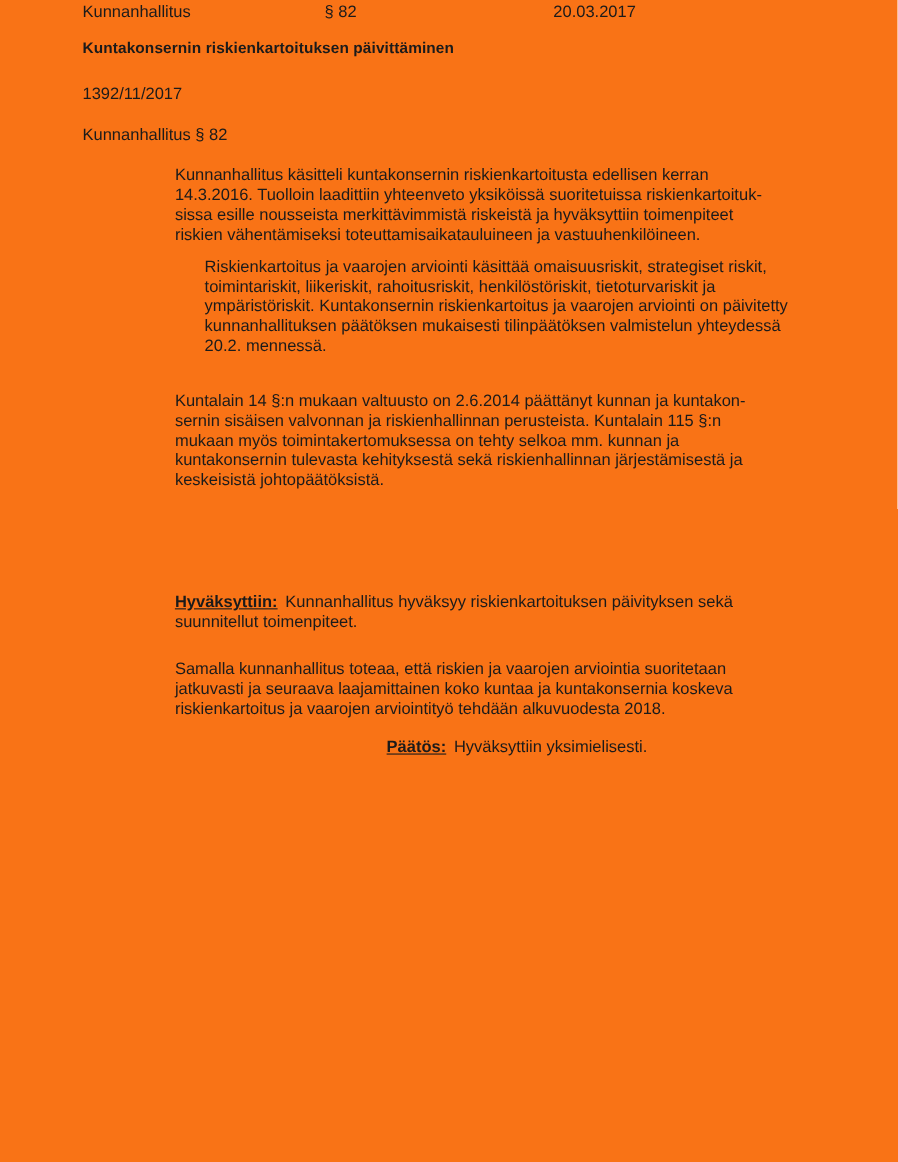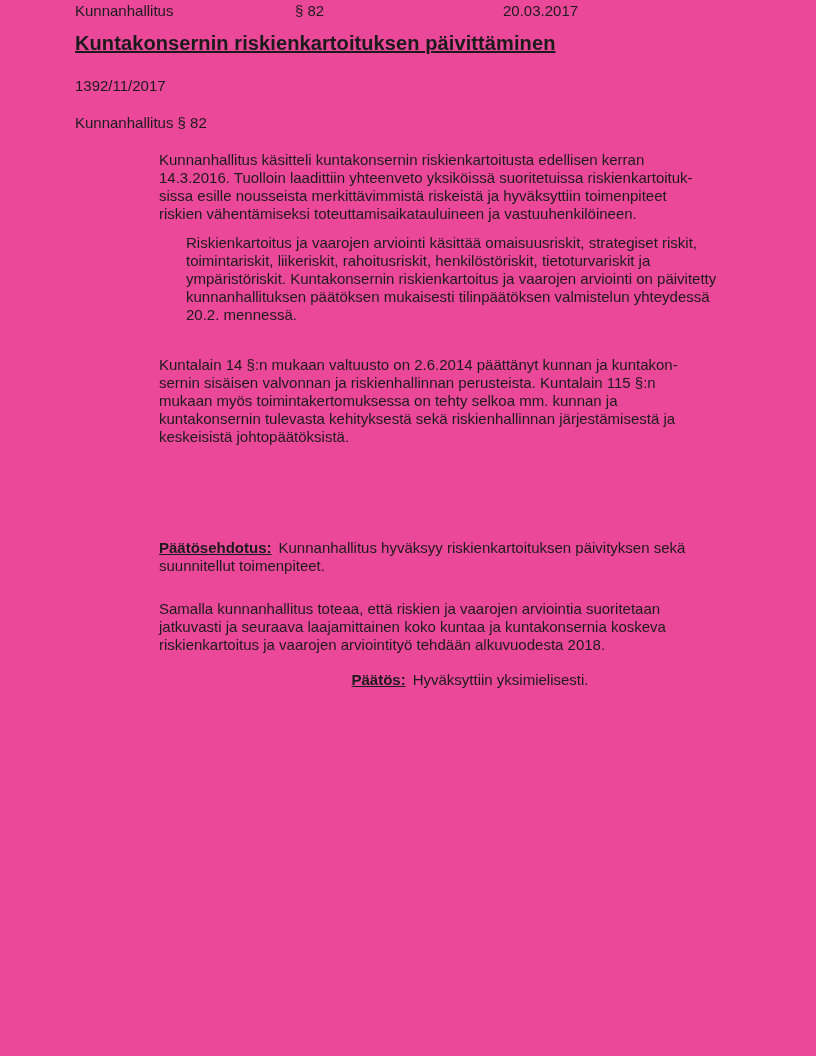--- a/index.html
+++ b/index.html
@@ -1,34 +1,33 @@
 <!DOCTYPE html>
 <html><head>
 <meta charset="utf-8">
 <style>
   * { margin: 0; padding: 0; box-sizing: border-box; }
   html, body { background: #ffffff; }
   .page {
     position: relative;
     width: 816px;
     height: 1056px;
-    background: #ec4899;
+    background: #f97316;
     font-family: "Liberation Sans", "DejaVu Sans", sans-serif;
     font-size: 15px;
     line-height: 18px;
     color: #1b1b1b;
     overflow: hidden;
   }
   .abs { position: absolute; }
   .pre { white-space: pre-line; width: 622px; }
   .doc-title {
     font-weight: bold;
-    font-size: 20px;
+    font-size: 14px;
     letter-spacing: 0.1px;
-    text-decoration: underline;
   }
   .label-underline {
     font-weight: bold;
     text-decoration: underline;
     margin-right: 7px;
   }
   .inline-text { white-space: pre-line; }
   .contact-line { display: block; }
 </style>
 </head>
@@ -58,21 +57,21 @@
 20.2. mennessä.</div>
 
   <div class="abs pre" style="left:159px; top:356px;">Kuntalain 14 §:n mukaan valtuusto on 2.6.2014 päättänyt kunnan ja kuntakon-
 sernin sisäisen valvonnan ja riskienhallinnan perusteista. Kuntalain 115 §:n
 mukaan myös toimintakertomuksessa on tehty selkoa mm. kunnan ja
 kuntakonsernin tulevasta kehityksestä sekä riskienhallinnan järjestämisestä ja
 keskeisistä johtopäätöksistä.</div>
 
 
   <div class="abs" style="left:159px; top:539px; width:622px;">
-    <span class="label-underline">Päätösehdotus:</span><span class="inline-text">Kunnanhallitus hyväksyy riskienkartoituksen päivityksen sekä
+    <span class="label-underline">Hyväksyttiin:</span><span class="inline-text">Kunnanhallitus hyväksyy riskienkartoituksen päivityksen sekä
 suunnitellut toimenpiteet.</span>
   </div>
 
   <div class="abs pre" style="left:159px; top:600px;">Samalla kunnanhallitus toteaa, että riskien ja vaarojen arviointia suoritetaan
 jatkuvasti ja seuraava laajamittainen koko kuntaa ja kuntakonsernia koskeva
 riskienkartoitus ja vaarojen arviointityö tehdään alkuvuodesta 2018.</div>
 
   <div class="abs" style="left:159px; top:671px; width:622px;text-align:center;">
     <span class="label-underline">Päätös:</span><span class="inline-text">Hyväksyttiin yksimielisesti.</span>
   </div>

